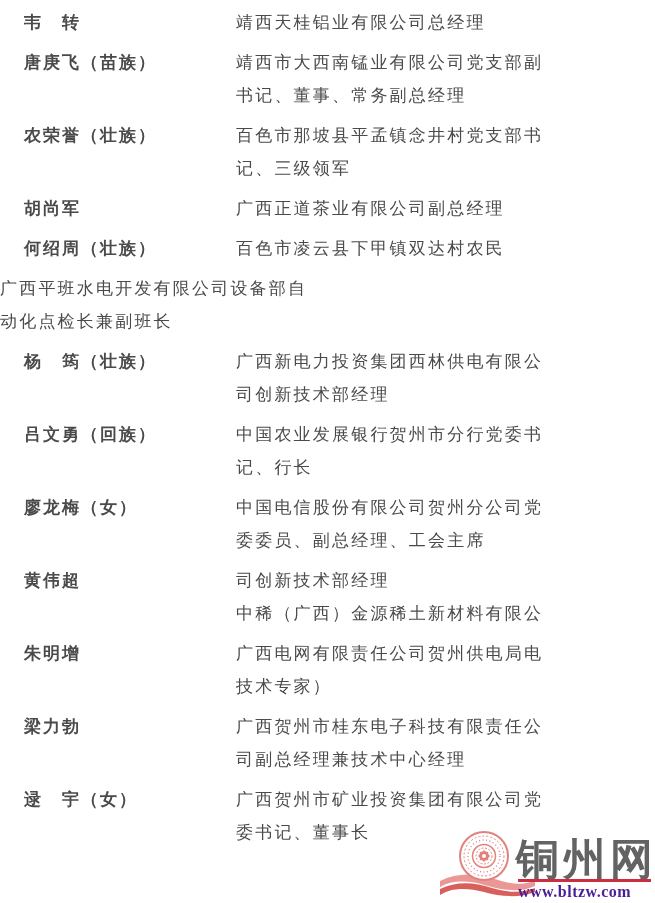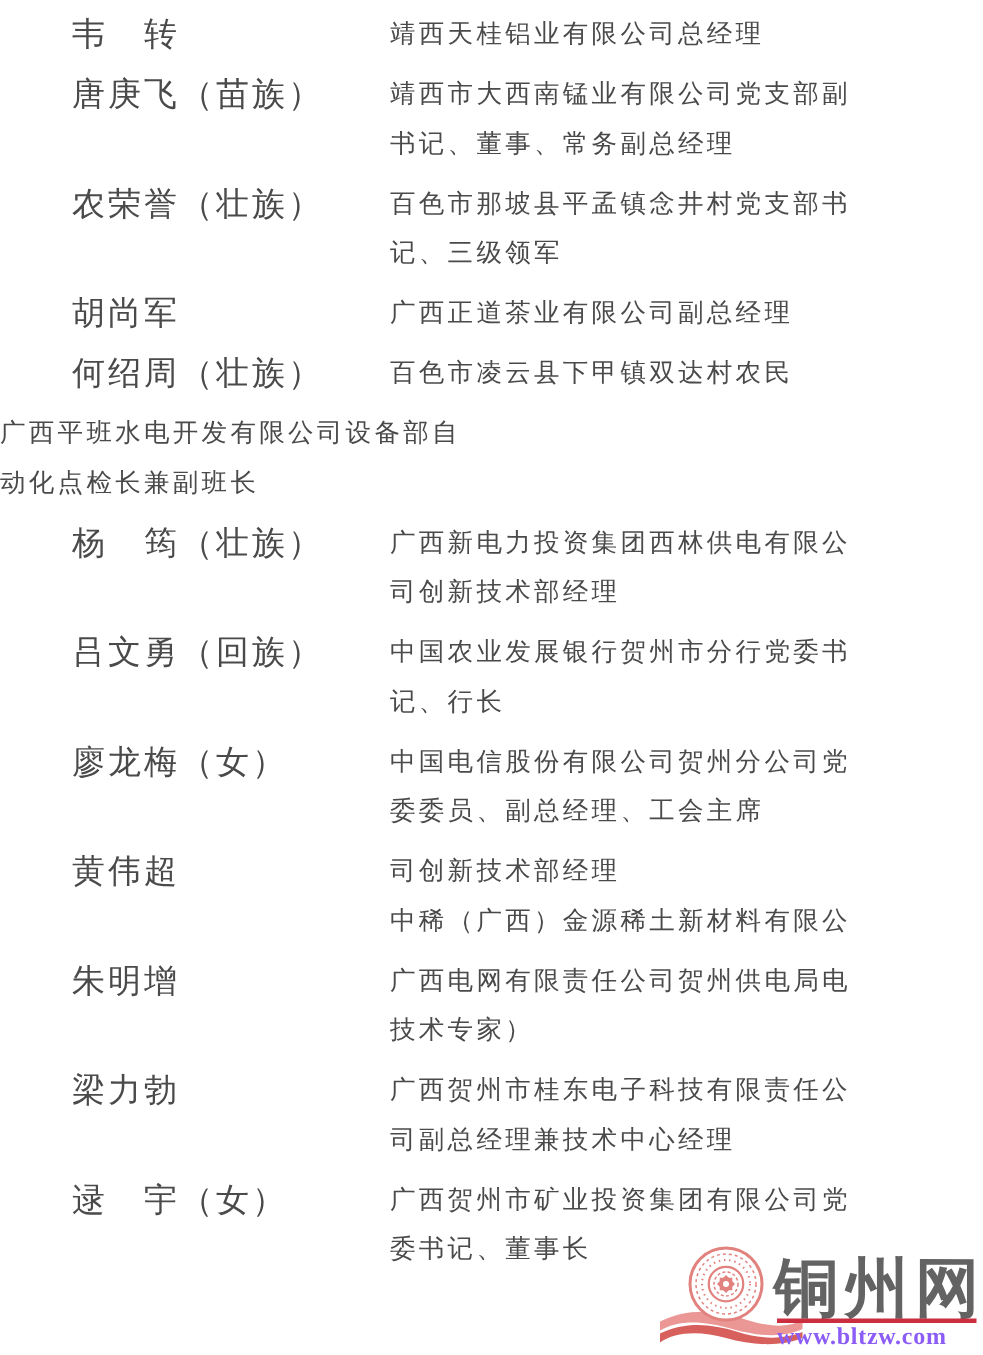--- a/index.html
+++ b/index.html
@@ -18,25 +18,26 @@
     left: 0;
   }
   .entry {
     display: flex;
     align-items: flex-start;
     margin-bottom: 7px;
   }
   .name-col {
     flex: none;
     width: 212px;
-    padding-left: 48px;
-    font-size: 22px;
+    padding-left: 24px;
+    font-size: 17px;
     letter-spacing: 2px;
     line-height: 33px;
     white-space: pre;
+    font-weight: bold;
   }
   .desc-col {
     flex: none;
     width: 400px;
     font-size: 17px;
     letter-spacing: 2.2px;
   }
   .line {
     line-height: 33px;
     white-space: nowrap;
@@ -68,21 +69,21 @@
     height: 3px;
     background: #cb2e3e;
   }
   .wm-url {
     position: absolute;
     left: 518px;
     top: 883px;
     font-size: 16px;
     font-weight: bold;
     letter-spacing: 0.5px;
-    color: #8b5cf6;
+    color: #4c1d95;
     white-space: nowrap;
   }
 </style>
 </head>
 <body>
 
 <div class="page">
 
   <div class="roster" id="roster">
     <div class="entry">

